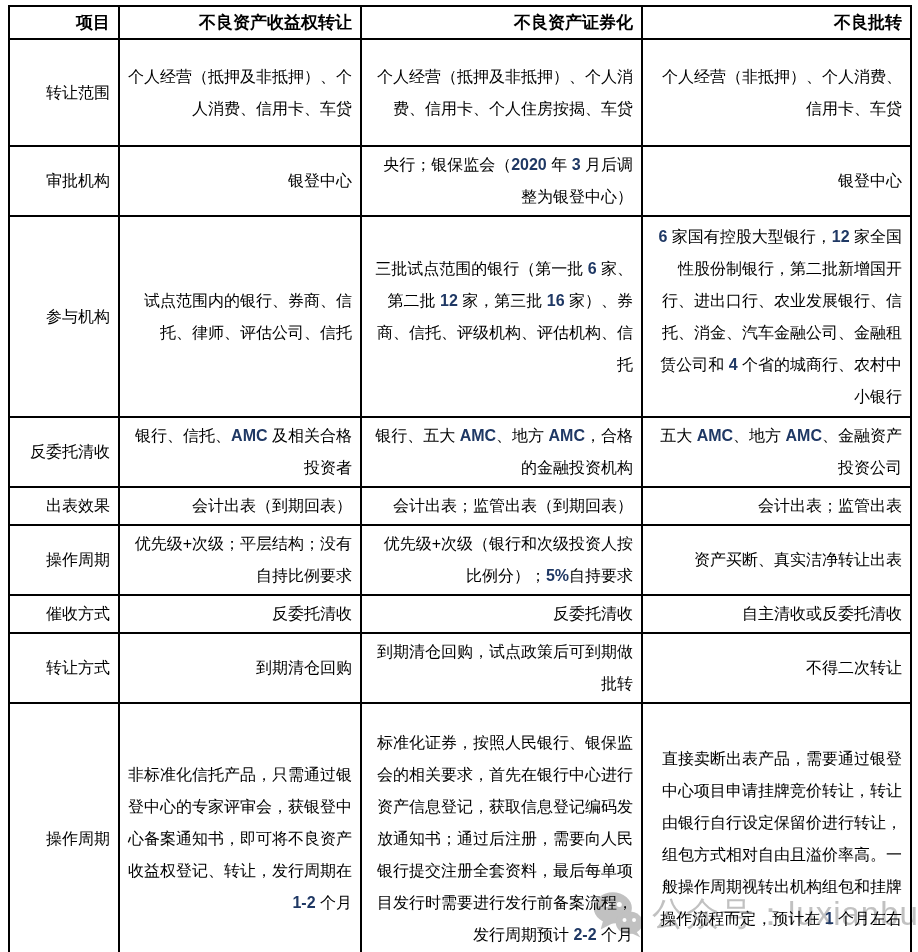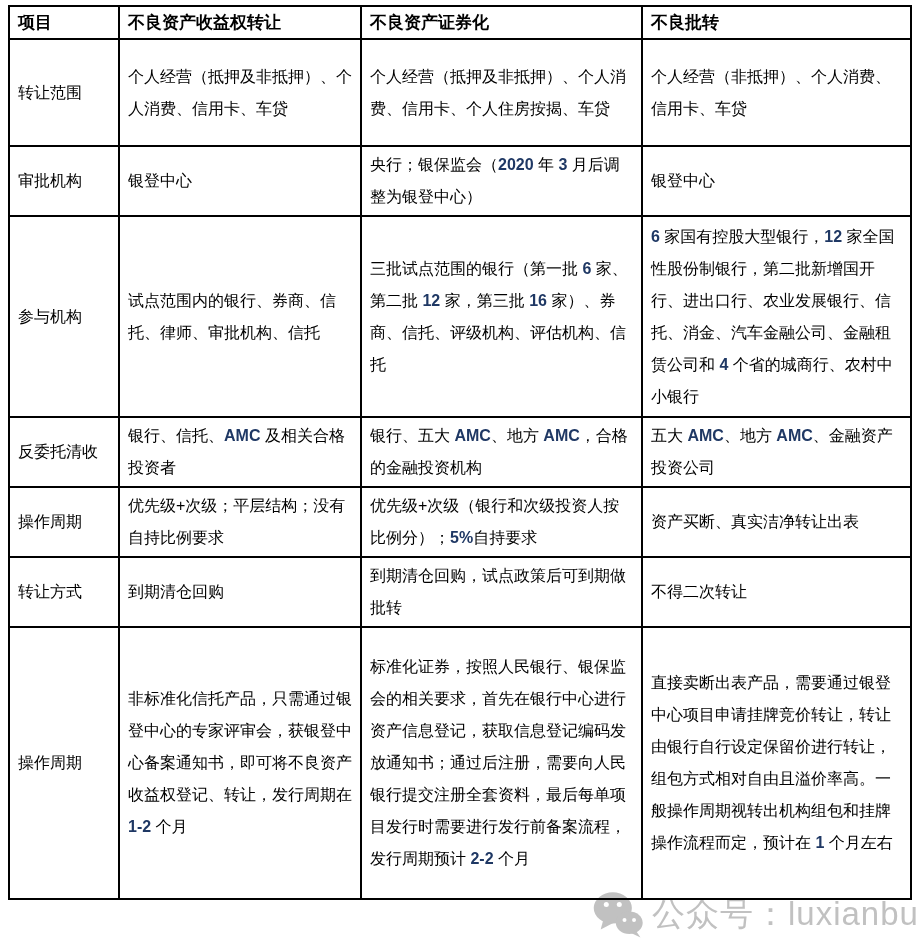--- a/index.html
+++ b/index.html
@@ -19,21 +19,21 @@
     position: relative;
     z-index: 2;
     margin: 5px 0 0 8px;
     width: 902px;
     border-collapse: collapse;
     table-layout: fixed;
     background: transparent;
   }
   table.cmp th, table.cmp td {
     border: 2px solid #000000;
-    text-align: left;
+    text-align: right;
     vertical-align: middle;
     color: #000000;
     padding: 2px 8px;
     font-size: 16px;
     line-height: 2.0;
     word-break: break-all;
   }
   table.cmp th {
     font-weight: bold;
     font-size: 17px;
@@ -97,35 +97,47 @@
         <td class="cell">个人经营（非抵押）、个人消费、信用卡、车贷</td>
       </tr>
       <tr class="rh2">
         <td class="rowlabel">审批机构</td>
         <td class="cell">银登中心</td>
         <td class="cell">央行；银保监会（<span class="num">2020</span> 年 <span class="num">3</span> 月后调整为银登中心）</td>
         <td class="cell">银登中心</td>
       </tr>
       <tr class="rh3">
         <td class="rowlabel">参与机构</td>
-        <td class="cell">试点范围内的银行、券商、信托、律师、审批机构、信托</td>
+        <td class="cell">试点范围内的银行、券商、信托、律师、评估公司、信托</td>
         <td class="cell">三批试点范围的银行（第一批 <span class="num">6</span> 家、第二批 <span class="num">12</span> 家，第三批 <span class="num">16</span> 家）、券商、信托、评级机构、评估机构、信托</td>
         <td class="cell"><span class="num">6</span> 家国有控股大型银行，<span class="num">12</span> 家全国性股份制银行，第二批新增国开行、进出口行、农业发展银行、信托、消金、汽车金融公司、金融租赁公司和 <span class="num">4</span> 个省的城商行、农村中小银行</td>
       </tr>
       <tr class="rh4">
         <td class="rowlabel">反委托清收</td>
         <td class="cell">银行、信托、<span class="num">AMC</span> 及相关合格投资者</td>
         <td class="cell">银行、五大 <span class="num">AMC</span>、地方 <span class="num">AMC</span>，合格的金融投资机构</td>
         <td class="cell">五大 <span class="num">AMC</span>、地方 <span class="num">AMC</span>、金融资产投资公司</td>
       </tr>
+      <tr class="rh5">
+        <td class="rowlabel">出表效果</td>
+        <td class="cell">会计出表（到期回表）</td>
+        <td class="cell">会计出表；监管出表（到期回表）</td>
+        <td class="cell">会计出表；监管出表</td>
+      </tr>
       <tr class="rh6">
         <td class="rowlabel">操作周期</td>
         <td class="cell">优先级+次级；平层结构；没有自持比例要求</td>
         <td class="cell">优先级+次级（银行和次级投资人按比例分）；<span class="num">5%</span>自持要求</td>
         <td class="cell">资产买断、真实洁净转让出表</td>
+      </tr>
+      <tr class="rh7">
+        <td class="rowlabel">催收方式</td>
+        <td class="cell">反委托清收</td>
+        <td class="cell">反委托清收</td>
+        <td class="cell">自主清收或反委托清收</td>
       </tr>
       <tr class="rh8">
         <td class="rowlabel">转让方式</td>
         <td class="cell">到期清仓回购</td>
         <td class="cell">到期清仓回购，试点政策后可到期做批转</td>
         <td class="cell">不得二次转让</td>
       </tr>
       <tr class="rh9">
         <td class="rowlabel">操作周期</td>
         <td class="cell">非标准化信托产品，只需通过银登中心的专家评审会，获银登中心备案通知书，即可将不良资产收益权登记、转让，发行周期在 <span class="num">1-2</span> 个月</td>

